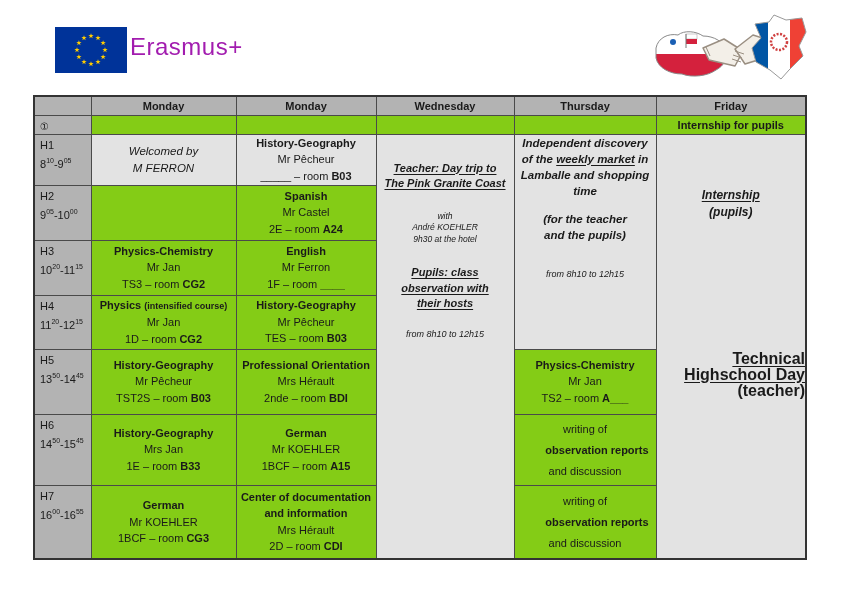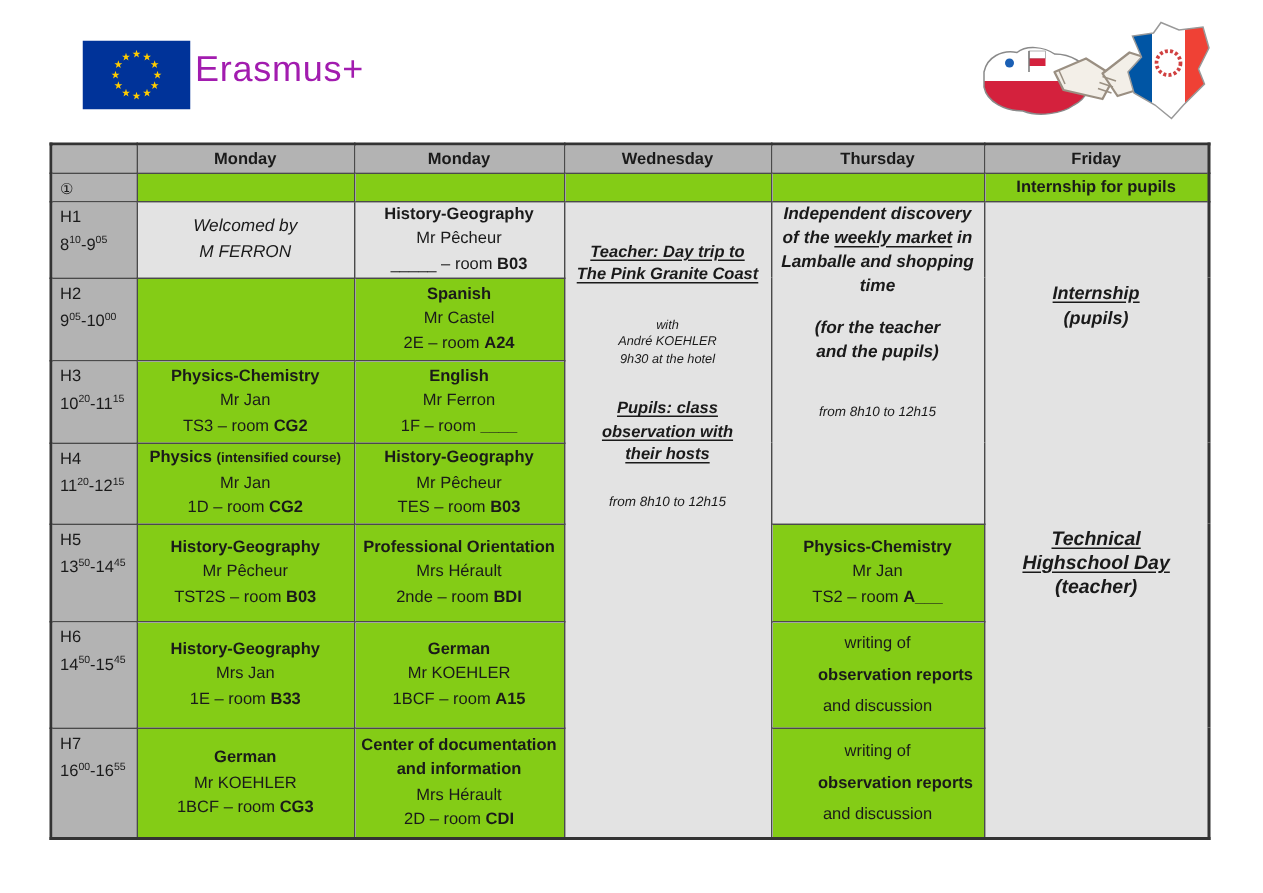--- a/index.html
+++ b/index.html
@@ -44,21 +44,21 @@
   .wtitle{font-weight:bold;font-style:italic;font-size:11px;line-height:15.5px;}
   .wsmall{font-style:italic;font-size:8.5px;line-height:11.5px;margin-top:19px;}
   .wpupils{margin-top:20px;}
   .whours{font-style:italic;font-size:9px;margin-top:17px;}
   td.thu{}
   .ttext{font-weight:bold;font-style:italic;font-size:11.5px;line-height:16px;padding:0 3px;}
   .tfor{margin-top:12px;}
   .thours{font-style:italic;font-size:9px;margin-top:26px;}
   td.fri{padding-top:52px;}
   .fint{font-weight:bold;font-style:italic;font-size:12px;line-height:17px;}
-  .ftech{font-weight:bold;font-style:italic;font-size:13px;line-height:16px;}
+  .ftech{font-weight:bold;font-size:16px;line-height:16px;text-align:right;}
   .fblock2{margin-top:130px;}
   .writing div{line-height:14px;margin:7px 0;}
   .writing .wbold{font-weight:bold;padding-left:24px;}
 </style>
 </head>
 <body>
 
 <svg class="abs logo-flag" width="72" height="46" viewBox="0 0 72 46">
   <defs>
     <path id="star" d="M0,-2.8 L0.65,-0.9 L2.66,-0.87 L1.05,0.34 L1.65,2.27 L0,1.1 L-1.65,2.27 L-1.05,0.34 L-2.66,-0.87 L-0.65,-0.9 Z" fill="#ffcc00"></path>

